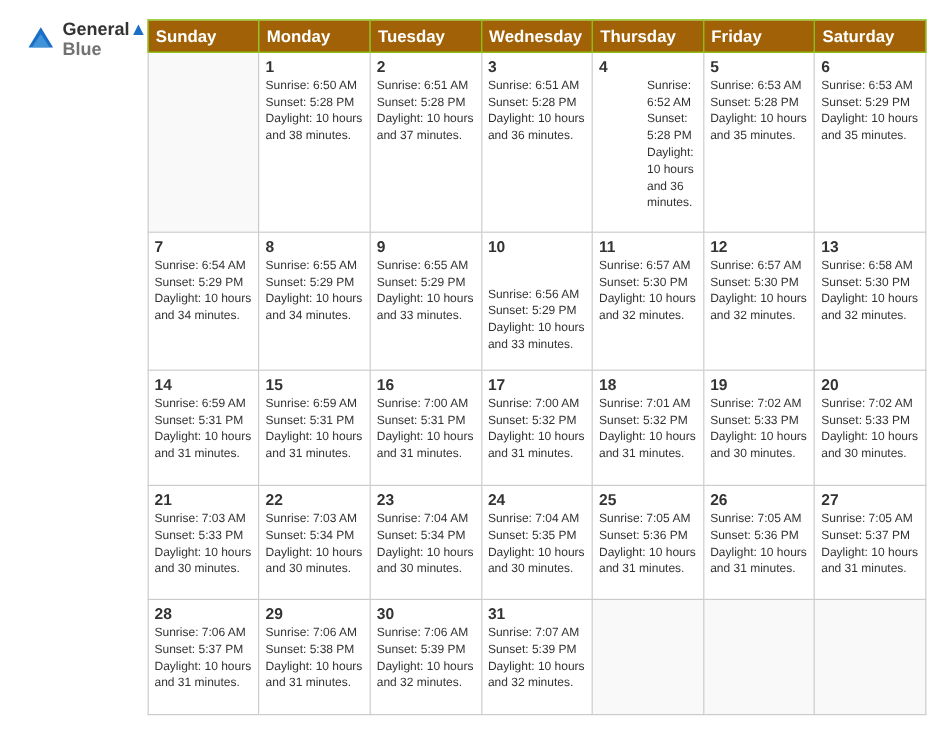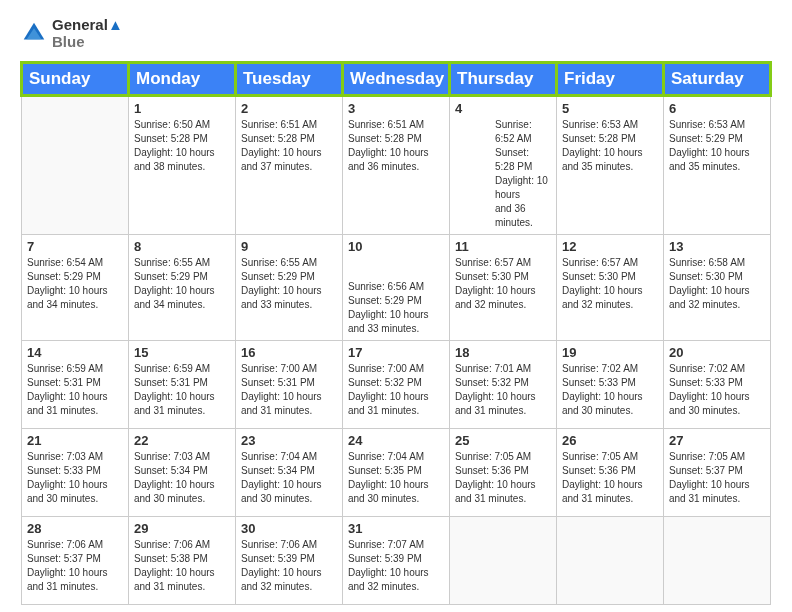--- a/index.html
+++ b/index.html
@@ -8,21 +8,21 @@
       height: 612px;
       font-family: Arial, sans-serif;
       background: #fff;
       overflow: hidden;
     }
     .page {
       width: 792px;
       height: 612px;
       padding: 16px 20px;
       display: flex;
-      flex-direction: column;
+      flex-direction: row;
     }
     .header {
       display: flex;
       justify-content: space-between;
       align-items: flex-start;
       margin-bottom: 10px;
     }
     .logo {
       display: flex;
       align-items: center;
@@ -45,26 +45,26 @@
       color: #555;
     }
     .calendar {
       flex: 1;
       border: 1px solid #ccc;
       border-collapse: collapse;
       width: 100%;
       table-layout: fixed;
     }
     .calendar th {
-      background-color: #3b82f6;
+      background-color: #a16207;
       color: white;
       text-align: left;
       padding: 5px 6px;
-      font-size: 17px;
-      border: 3px solid #84cc16;
+      font-size: 14px;
+      border: 1px solid #84cc16;
     }
     .calendar td {
       vertical-align: top;
       padding: 4px 5px;
       border: 1px solid #ccc;
       font-size: 10.5px;
       color: #333;
       height: 88px;
     }
     .day-num {

